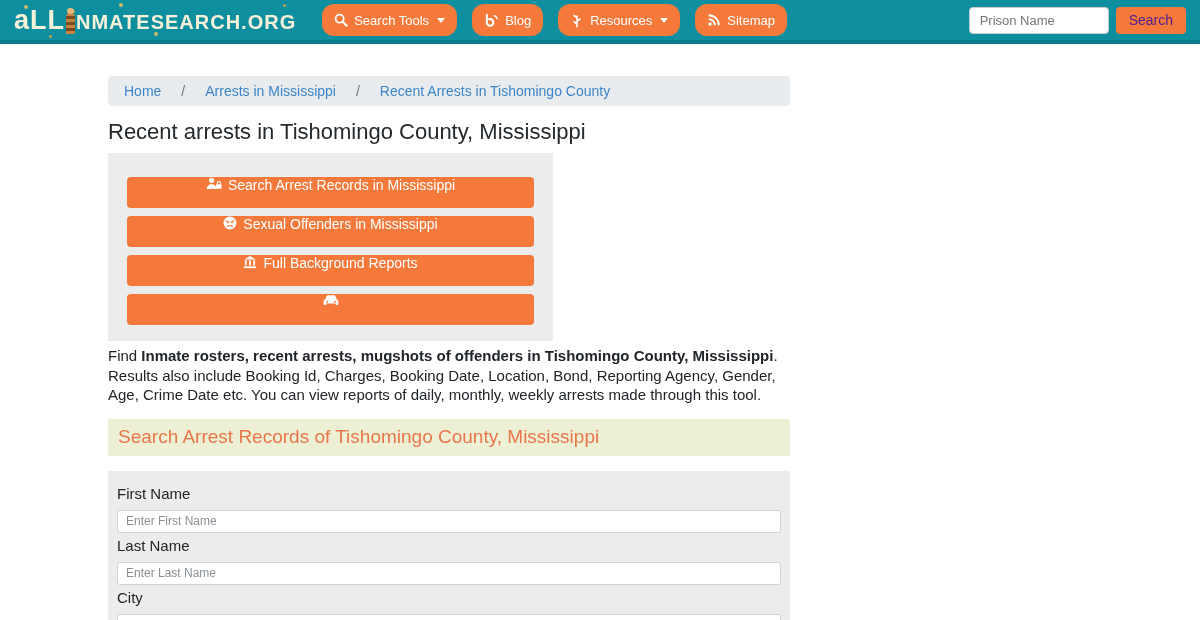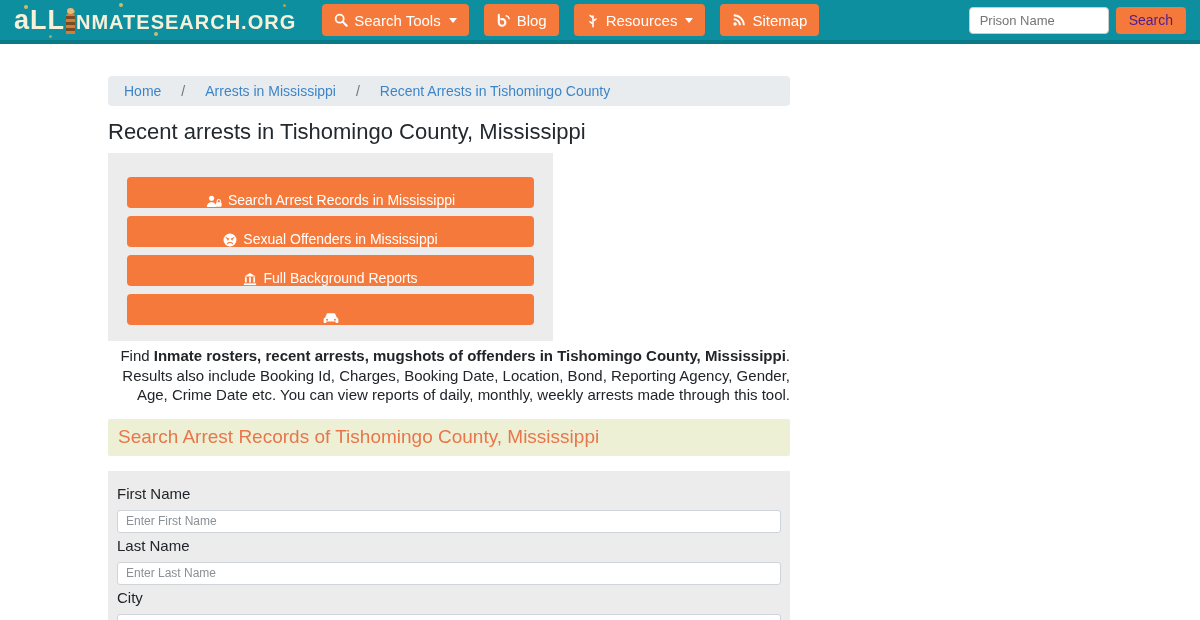--- a/index.html
+++ b/index.html
@@ -18,22 +18,22 @@
     background: repeating-linear-gradient(180deg, #c9833f 0 3px, #7a4a22 3px 6px);
   }
   .logo .inmate-figure::before {
     content: ""; position: absolute; top: -5px; left: 1px; width: 7px; height: 6px;
     border-radius: 50%; background: #e8b97a;
   }
   .logo .lg2 { color: #f7f1d9; font-weight: 800; font-size: 20px; letter-spacing: 1px; line-height: 1.15; }
   .logo .dot { position: absolute; border-radius: 50%; }
 
   .nav-btn {
-    background: #f5793b; color: #fff; border: none; border-radius: 4px;
-    height: 29px; padding: 16px 12px; margin-right: 15px; font-size: 15px;
+    background: #f5793b; color: #fff; border: none; border-radius: 12px;
+    height: 29px; padding: 16px 12px; margin-right: 15px; font-size: 13px;
     display: inline-flex; align-items: center; gap: 6px; cursor: pointer;
     font-family: "Liberation Sans", sans-serif;
   }
   .caret { width: 0; height: 0; border-left: 4px solid transparent; border-right: 4px solid transparent; border-top: 5px solid #fff; margin-left: 2px; }
   .nav-right { margin-left: auto; display: flex; align-items: center; gap: 7px; }
   .prison-input {
     width: 140px; height: 27px; border: 1px solid #ccc; border-radius: 4px;
     padding: 0 10px; font-size: 13px; font-family: "Liberation Sans", sans-serif;
   }
   .prison-input::placeholder { color: #757575; }
@@ -53,26 +53,26 @@
   }
   .breadcrumb a { color: #3d85c8; text-decoration: none; cursor: pointer; }
   .breadcrumb .sep { color: #6c757d; }
 
   h1.page-title { font-size: 22px; font-weight: 400; color: #24292e; margin: 13px 0 8px 0; }
 
   .cta-box { background: #ececec; width: 445px; padding: 24px 19px 16px 19px; }
   .cta-btn {
     width: 100%; height: 31px; margin-bottom: 8px; background: #f5793b; border: none;
     border-radius: 4px; color: #fff; font-size: 14px; cursor: pointer;
-    display: flex; align-items: flex-end; justify-content: center; gap: 6px;
+    display: flex; align-items: flex-start; justify-content: center; gap: 6px;
     font-family: "Liberation Sans", sans-serif;
   }
   .cta-btn:last-child { margin-bottom: 0; }
 
-  .intro { margin-top: 5px; font-size: 15px; line-height: 19.5px; color: #212529; width: 682px; text-align: right; }
+  .intro { margin-top: 5px; font-size: 15px; line-height: 19.5px; color: #212529; width: 682px; }
   .intro b { font-weight: 700; }
 
   .section-header {
     margin-top: 14px; background: #eef0d6; height: 37px; display: flex; align-items: center;
     padding: 0 10px; border-radius: 2px; text-align: center;
   }
   .section-header h2 { font-size: 19px; font-weight: 400; color: #e8764a; }
 
   .form-box { margin-top: 15px; background: #ececec; padding: 10px 9px 14px 9px; height: 156px; }
   .form-group label { display: block; font-size: 15px; color: #212529; margin: 4px 0 8px 0; }

